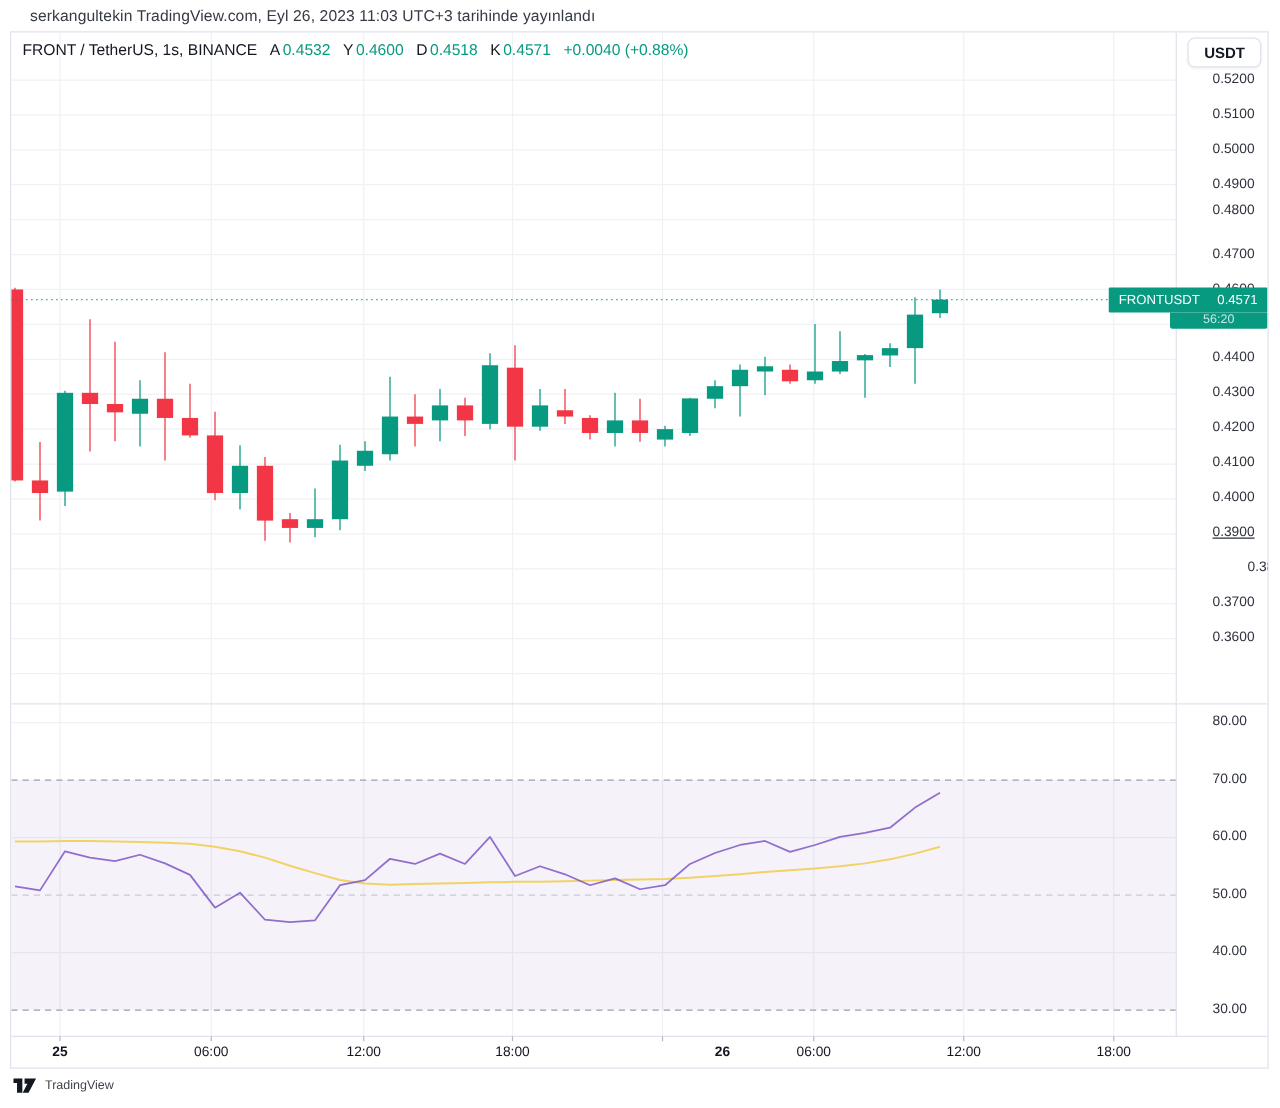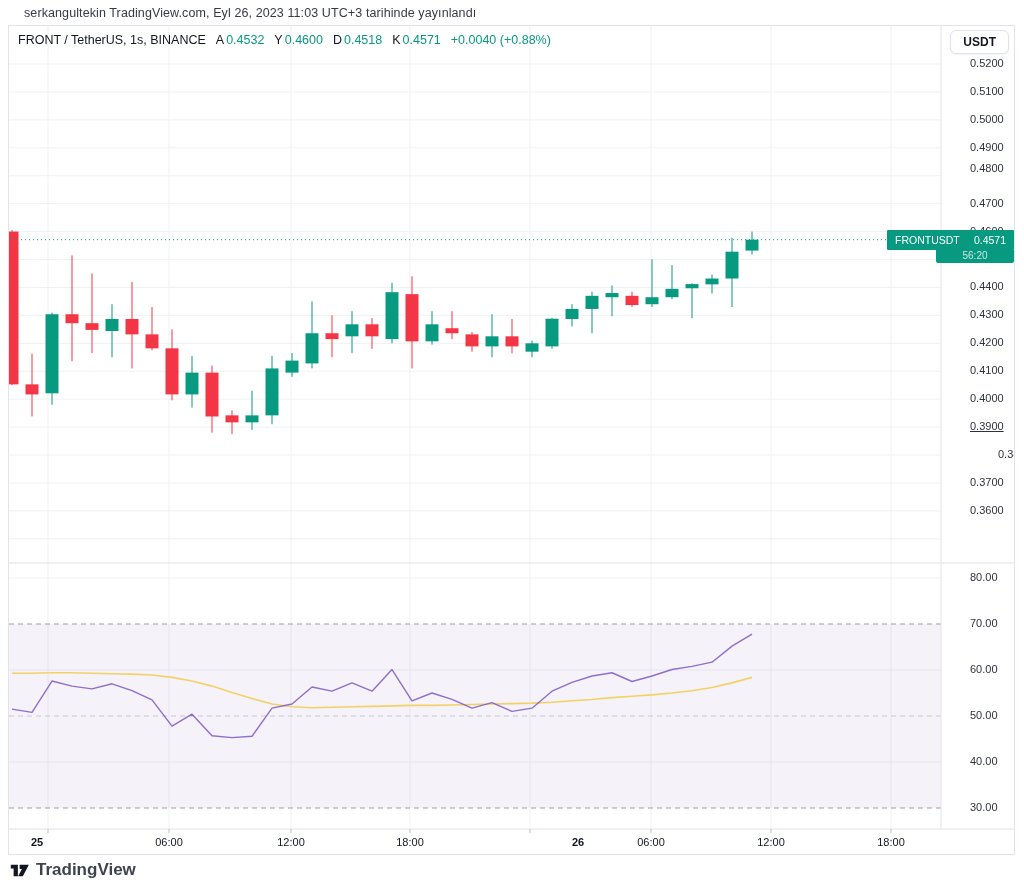--- a/index.html
+++ b/index.html
@@ -38,21 +38,21 @@
   .price-tag { position:absolute; left:878px; top:204px; z-index:8; font-size:10.5px; }
   .price-tag .row1 { width:127px; height:20px; background:#089981; color:#fff;
                      display:flex; align-items:center; justify-content:space-between;
                      padding:0 8px; border-radius:1px; }
   .price-tag .row2 { width:78px; height:13px; margin-left:49px; background:#089981;
                      color:rgba(255,255,255,.78); font-size:10px; display:flex;
                      align-items:flex-start; justify-content:center; border-radius:0 0 2px 2px; }
 
   .logo-row { position:absolute; left:10px; top:860px; display:flex; align-items:center;
               gap:6px; z-index:2; }
-  .logo-row .txt { font-size:17px; font-weight:700; color:#3f434d; }
+  .logo-row .txt { font-size:10px; font-weight:400; color:#3f434d; }
 </style>
 </head>
 <body>
 
 <div class="page">
 
   <div class="byline">serkangultekin TradingView.com, Eyl 26, 2023 11:03 UTC+3 tarihinde yayınlandı</div>
 
   <div class="widget">
     <div class="widget-inner">
@@ -238,21 +238,21 @@
           <div class="tick" style="top: 477.88px;">0.3600</div>
           <div class="tick" style="top: 505.81px; margin-left: 44px;">0.3500</div>
           <div class="tick" style="top: 545px;">80.00</div>
           <div class="tick" style="top: 591px;">70.00</div>
           <div class="tick" style="top: 637px;">60.00</div>
           <div class="tick" style="top: 683px;">50.00</div>
           <div class="tick" style="top: 729px;">40.00</div>
           <div class="tick" style="top: 775px;">30.00</div>
         </div>
       <div id="time-axis">
-          <div class="ttick bold" style="left: 28px;">25</div>
+          <div class="ttick bold" style="left: 39px;">25</div>
           <div class="ttick" style="left: 160px;">06:00</div>
           <div class="ttick" style="left: 282px;">12:00</div>
           <div class="ttick" style="left: 401px;">18:00</div>
           <div class="ttick bold" style="left: 521px; margin-left: 48px;">26</div>
           <div class="ttick" style="left: 642px;">06:00</div>
           <div class="ttick" style="left: 762px;">12:00</div>
           <div class="ttick" style="left: 882px;">18:00</div>
         </div>
 
       <div class="price-tag">

